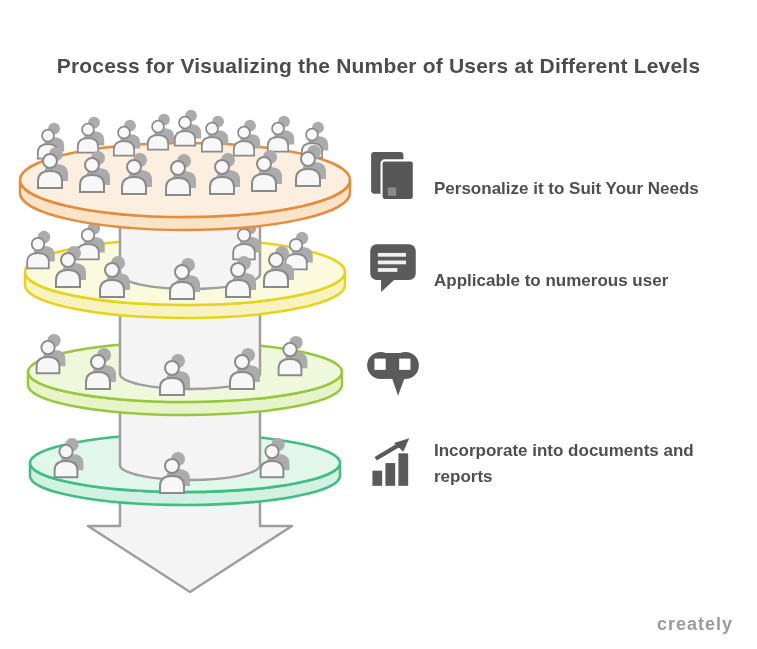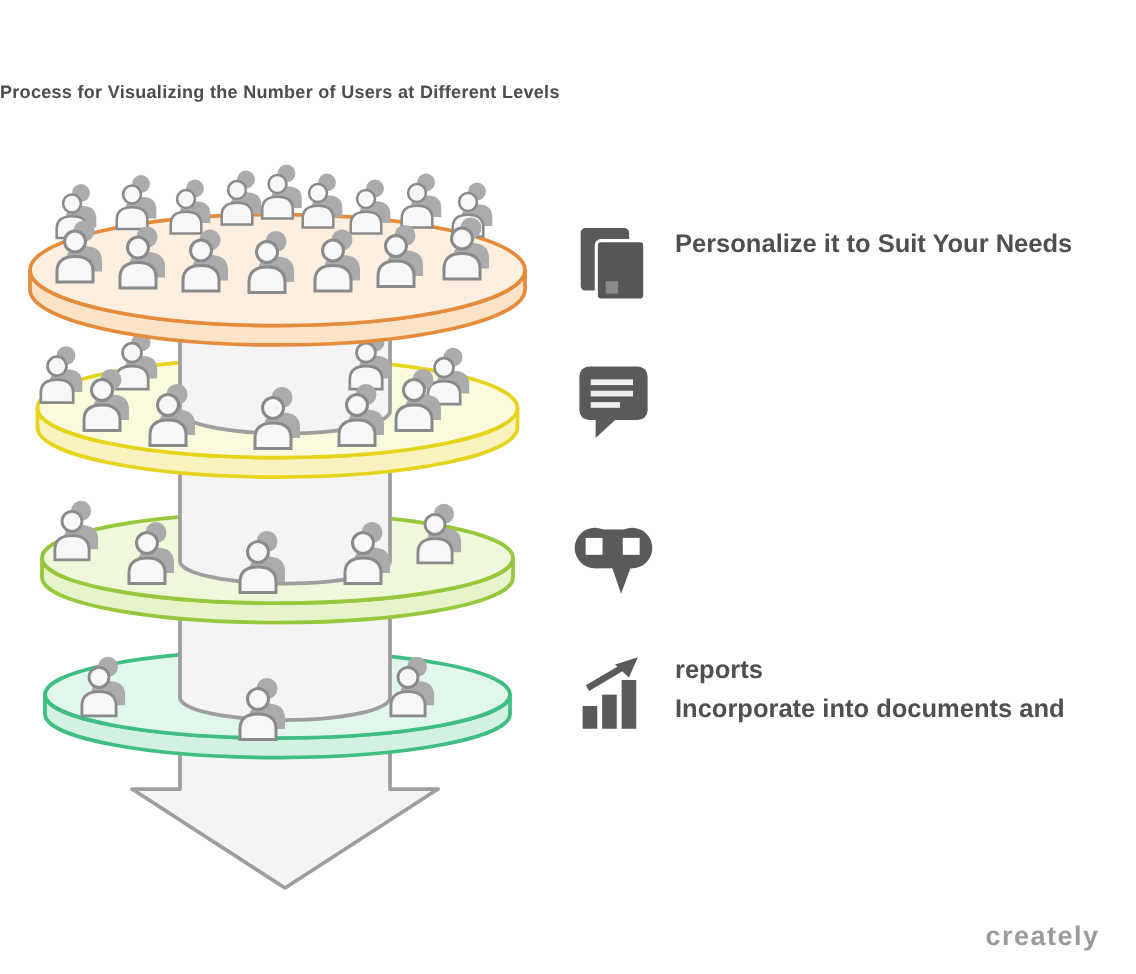--- a/index.html
+++ b/index.html
@@ -3,27 +3,27 @@
 <meta charset="utf-8">
 <style>
   html,body{margin:0;padding:0;}
   body{
     width:757px;height:649px;background:#ffffff;
     font-family:"Liberation Sans",sans-serif;
     position:relative;overflow:hidden;color:#4c4c4c;
   }
   .title{
     position:absolute;top:54px;left:0;right:0;
-    font-size:12px;font-weight:bold;
+    text-align:center;font-size:21px;font-weight:bold;
     color:#4c4c4c;letter-spacing:.2px;
   }
   #funnel-svg{position:absolute;left:0;top:0;}
   .feature{
-    position:absolute;left:382px;width:360px;
-    display:flex;align-items:flex-start;gap:14px;
+    position:absolute;left:366px;width:360px;
+    display:flex;align-items:flex-end;gap:14px;
   }
   .ficon{flex:0 0 auto;width:54px;display:flex;justify-content:center;}
   .ftext{font-size:17px;font-weight:600;color:#4f4f4f;line-height:26px;}
   .watermark{
     position:absolute;right:24px;bottom:14px;
     color:#9b9b9b;font-size:18px;font-weight:bold;letter-spacing:1px;
     text-decoration:none;
   }
 </style>
 </head>
@@ -144,20 +144,21 @@
   <div class="ficon">
     <svg width="52" height="54" viewBox="0 0 48 48">
       <rect x="3" y="3" width="42" height="33" rx="6" fill="#5a5a5a"></rect>
       <rect x="10" y="11" width="26" height="3.5" fill="#ffffff" opacity="0.9"></rect>
       <rect x="10" y="18" width="26" height="3.5" fill="#ffffff" opacity="0.9"></rect>
       <rect x="10" y="25" width="18" height="3.5" fill="#ffffff" opacity="0.9"></rect>
       <path d="M13,35 L13,47 L26,35 Z" fill="#5a5a5a"></path>
     </svg>
   </div>
   <div class="ftext">
+    <div class="fline">Applicable to numerous user</div>
   </div>
 </div>
 
 <div class="feature" style="top:342px">
   <div class="ficon">
     <svg width="56" height="58" viewBox="0 0 48 48">
       <circle cx="13" cy="19" r="12" fill="#5a5a5a"></circle>
       <circle cx="35" cy="19" r="12" fill="#5a5a5a"></circle>
       <rect x="13" y="8" width="22" height="23" fill="#5a5a5a"></rect>
       <rect x="7.5" y="13" width="10" height="10" fill="#ffffff"></rect>
@@ -171,18 +172,18 @@
   <div class="ficon">
     <svg width="52" height="56" viewBox="0 0 48 48">
       <rect x="5" y="32" width="9" height="14" fill="#5a5a5a"></rect>
       <rect x="17" y="25" width="9" height="21" fill="#5a5a5a"></rect>
       <rect x="29" y="16" width="9" height="30" fill="#5a5a5a"></rect>
       <path d="M8,21 L30,8" stroke="#5a5a5a" stroke-width="4" fill="none"></path>
       <path d="M39,2 L25,6.5 L33.5,14.5 Z" fill="#5a5a5a"></path>
     </svg>
   </div>
   <div class="ftext">
+    <div class="fline">Incorporate into documents and</div>
     <div class="fline">reports</div>
-    <div class="fline">Incorporate into documents and</div>
   </div>
 </div>
 
 <a class="watermark">creately</a>
 
 </body></html>

